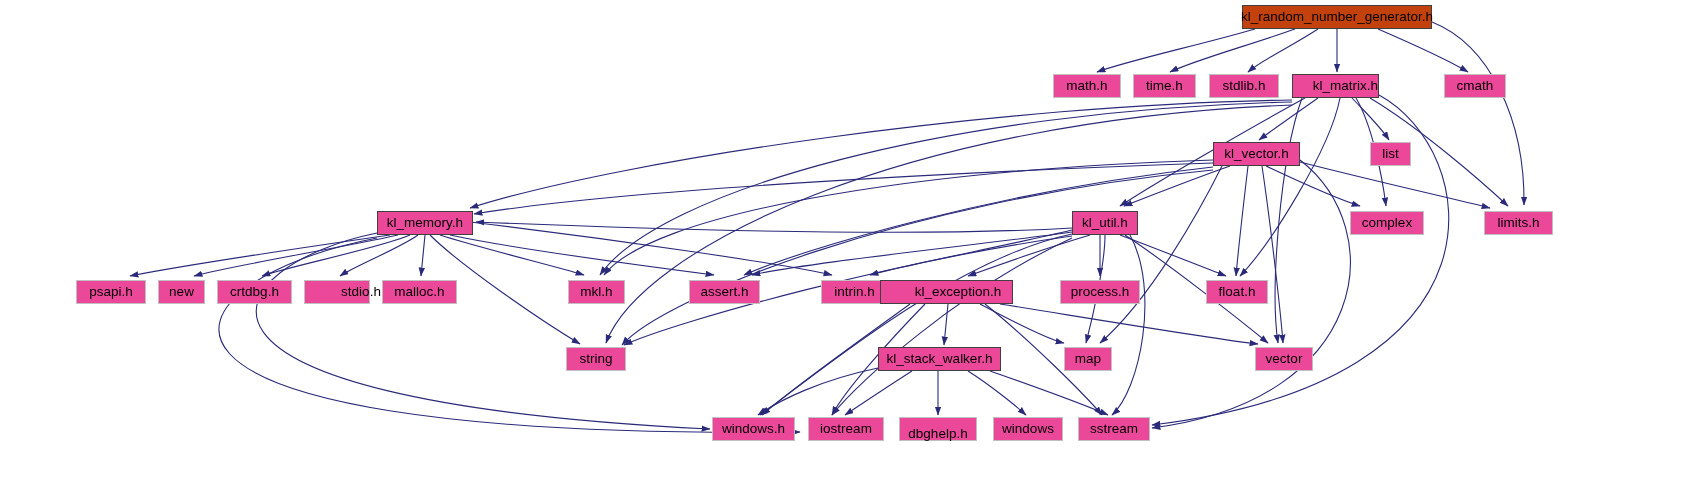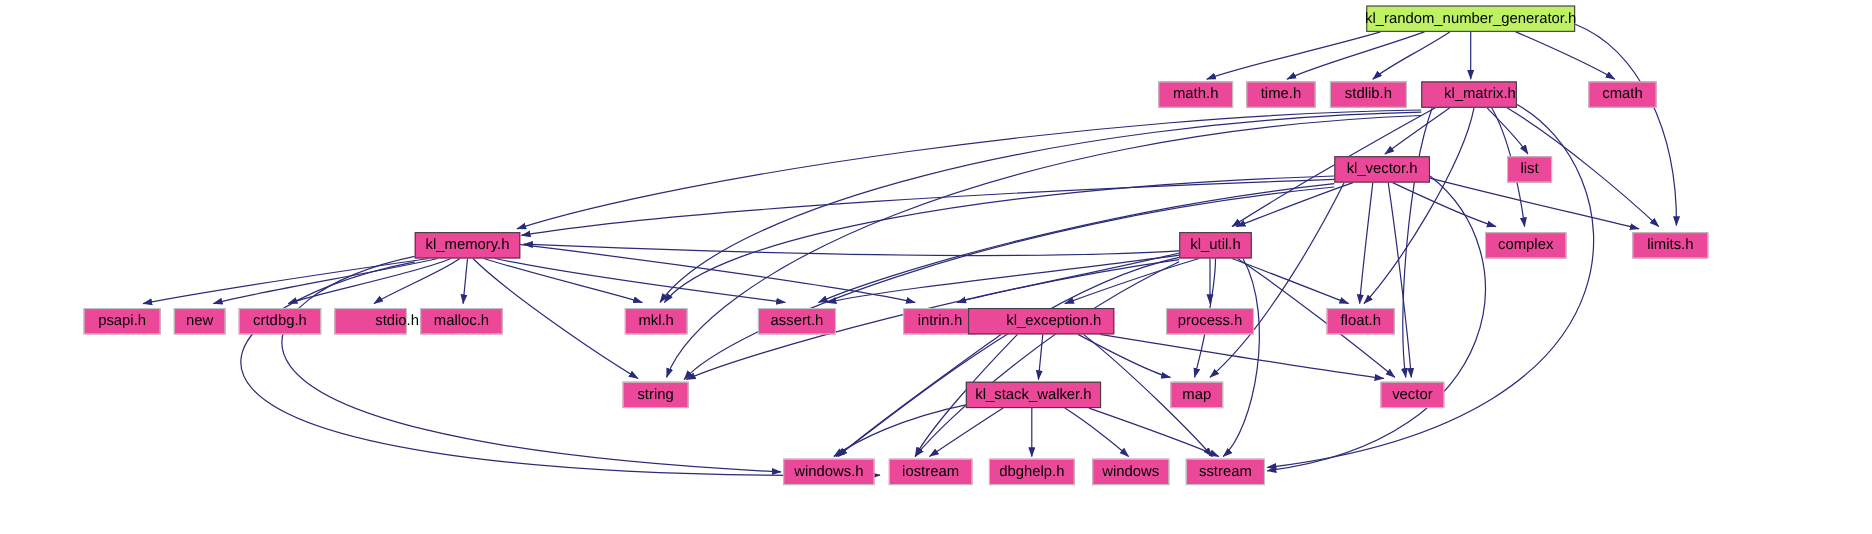--- a/index.html
+++ b/index.html
@@ -37,21 +37,21 @@
     font-size: 13.5px;
     line-height: 1;
     letter-spacing: 0px;
     white-space: nowrap;
   }
   .node.emph {
     border: 1.6px solid #404040;
   }
   .node.root {
     border: 1.6px solid #404040;
-    background: #bef264;
+    background: #c2410c;
   }
   .node-label {
     display: block;
     transform: translateY(-0.5px);
   }
 </style>
 </head>
 <body>
 
 <div id="graph">
@@ -207,21 +207,21 @@
       </div>
       <div class="node" style="left: 1255px; top: 347px; width: 58px; height: 24px;">
         <span class="node-label">vector</span>
       </div>
       <div class="node" style="left: 712px; top: 417px; width: 83px; height: 24px;">
         <span class="node-label">windows.h</span>
       </div>
       <div class="node" style="left: 808px; top: 417px; width: 76px; height: 24px;">
         <span class="node-label">iostream</span>
       </div>
-      <div class="node" style="left: 899px; top: 417px; width: 78px; height: 24px;">
+      <div class="node" style="left: 899px; top: 417px; width: 78px; height: 24px; align-items: flex-end;">
         <span class="node-label">dbghelp.h</span>
       </div>
       <div class="node" style="left: 993px; top: 417px; width: 70px; height: 24px;">
         <span class="node-label">windows</span>
       </div>
       <div class="node" style="left: 1078px; top: 417px; width: 72px; height: 24px;">
         <span class="node-label">sstream</span>
       </div>
     </div>
 </div>

